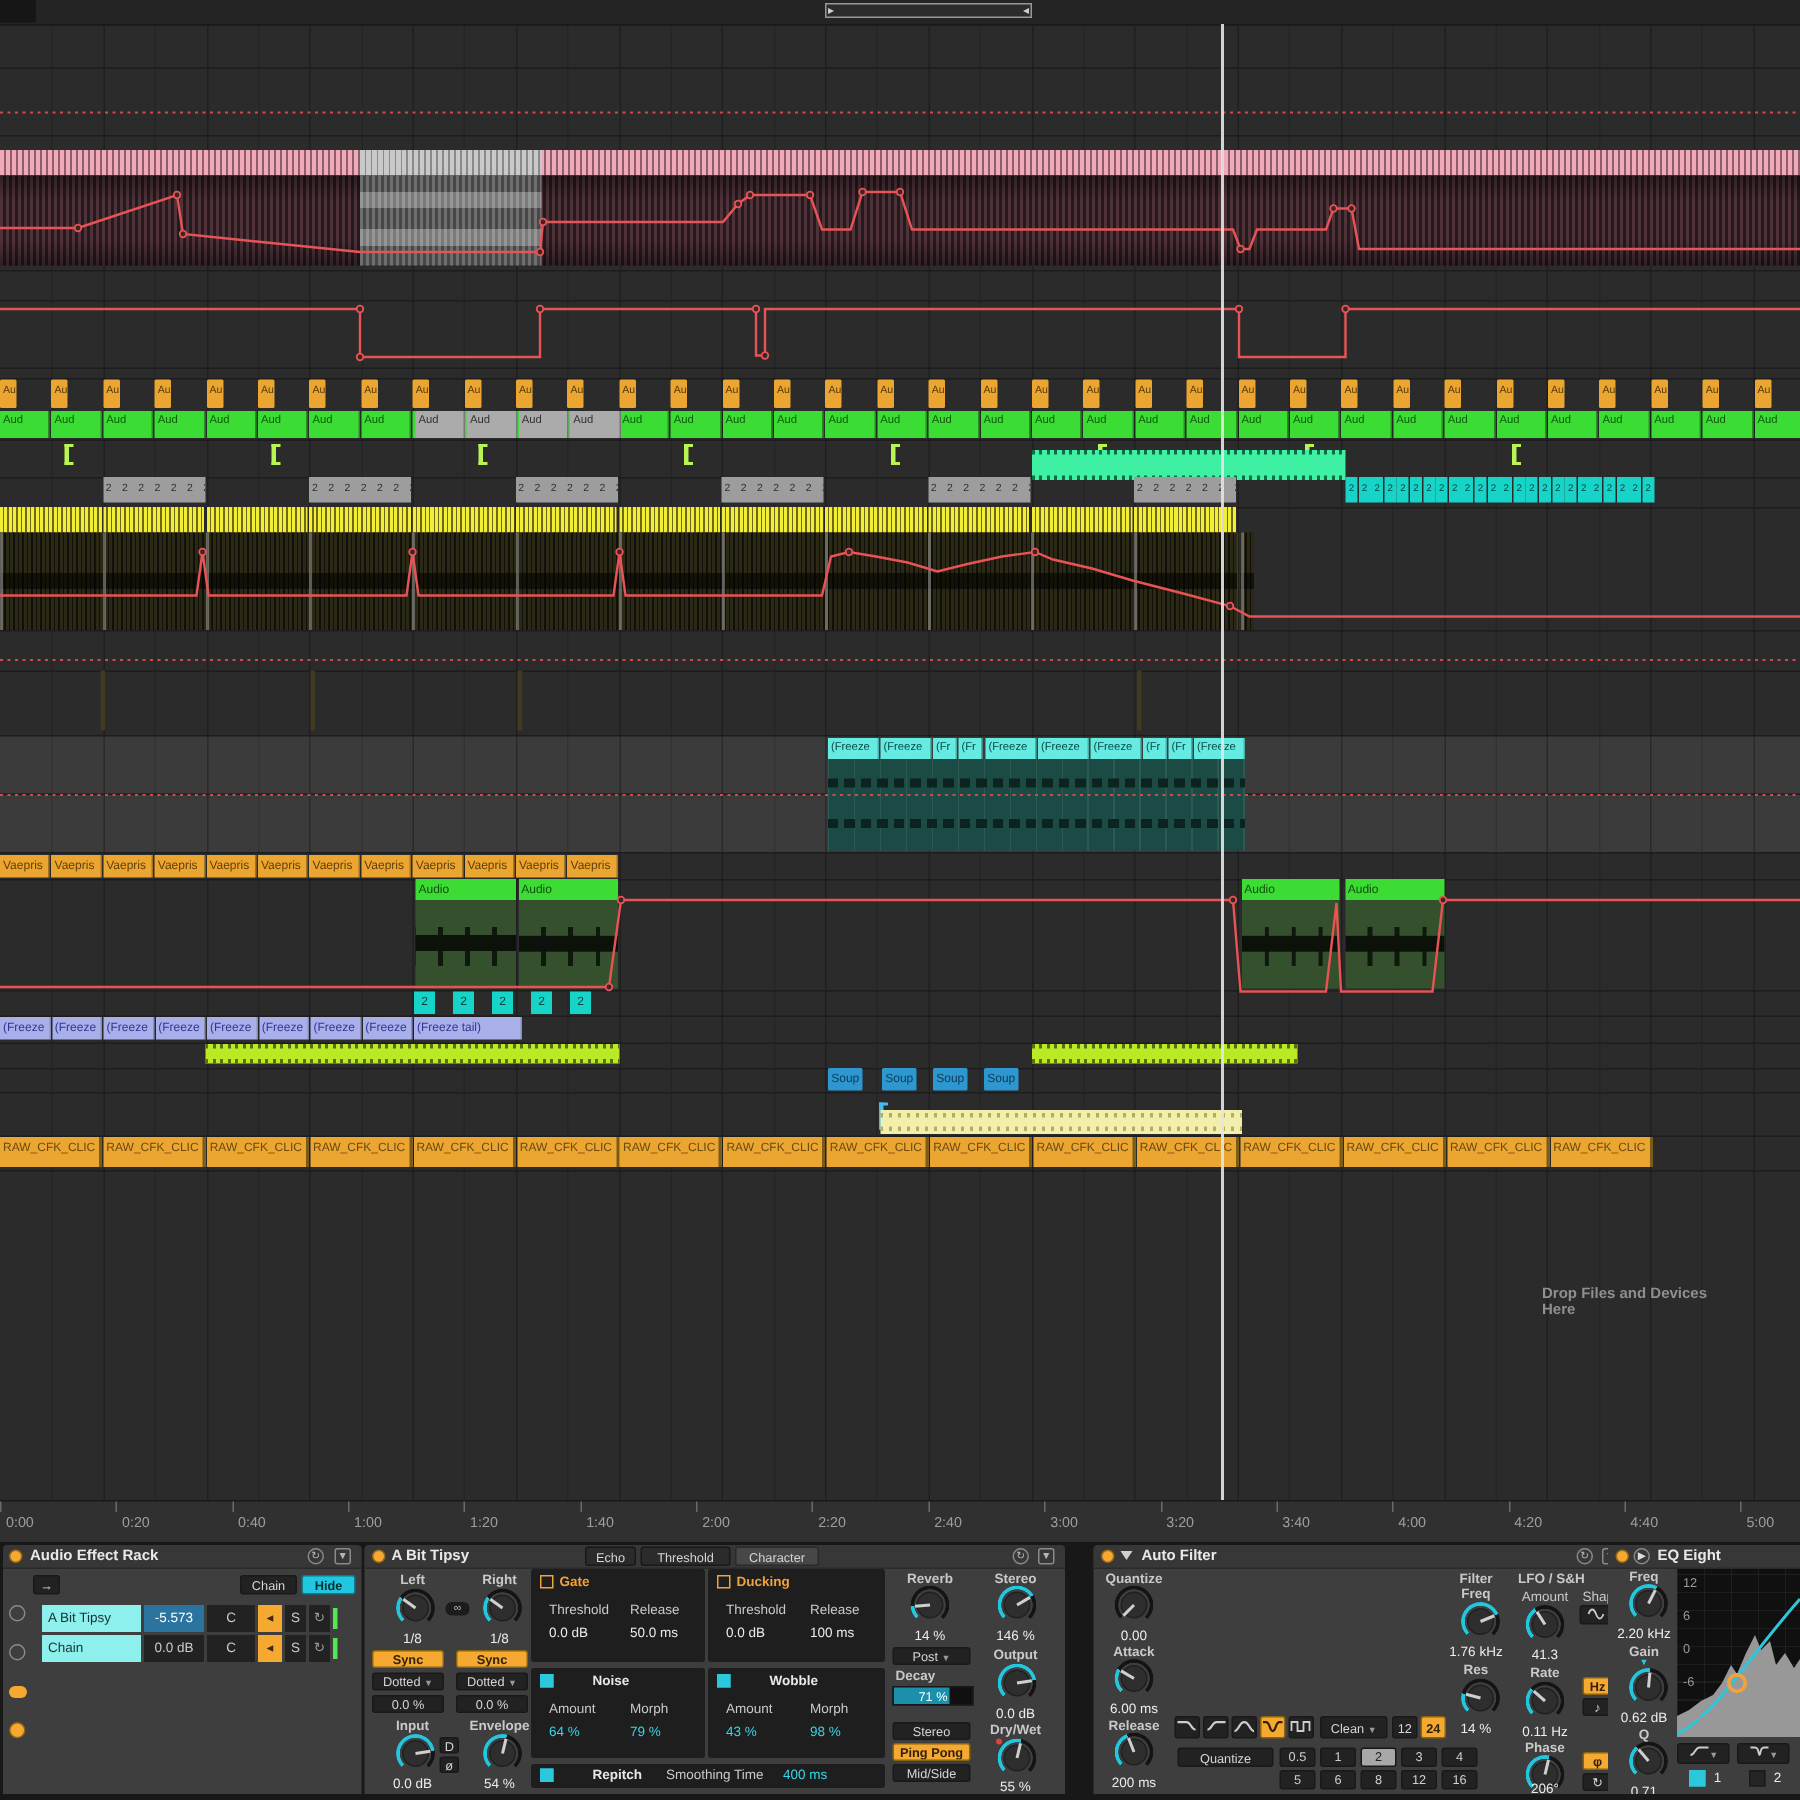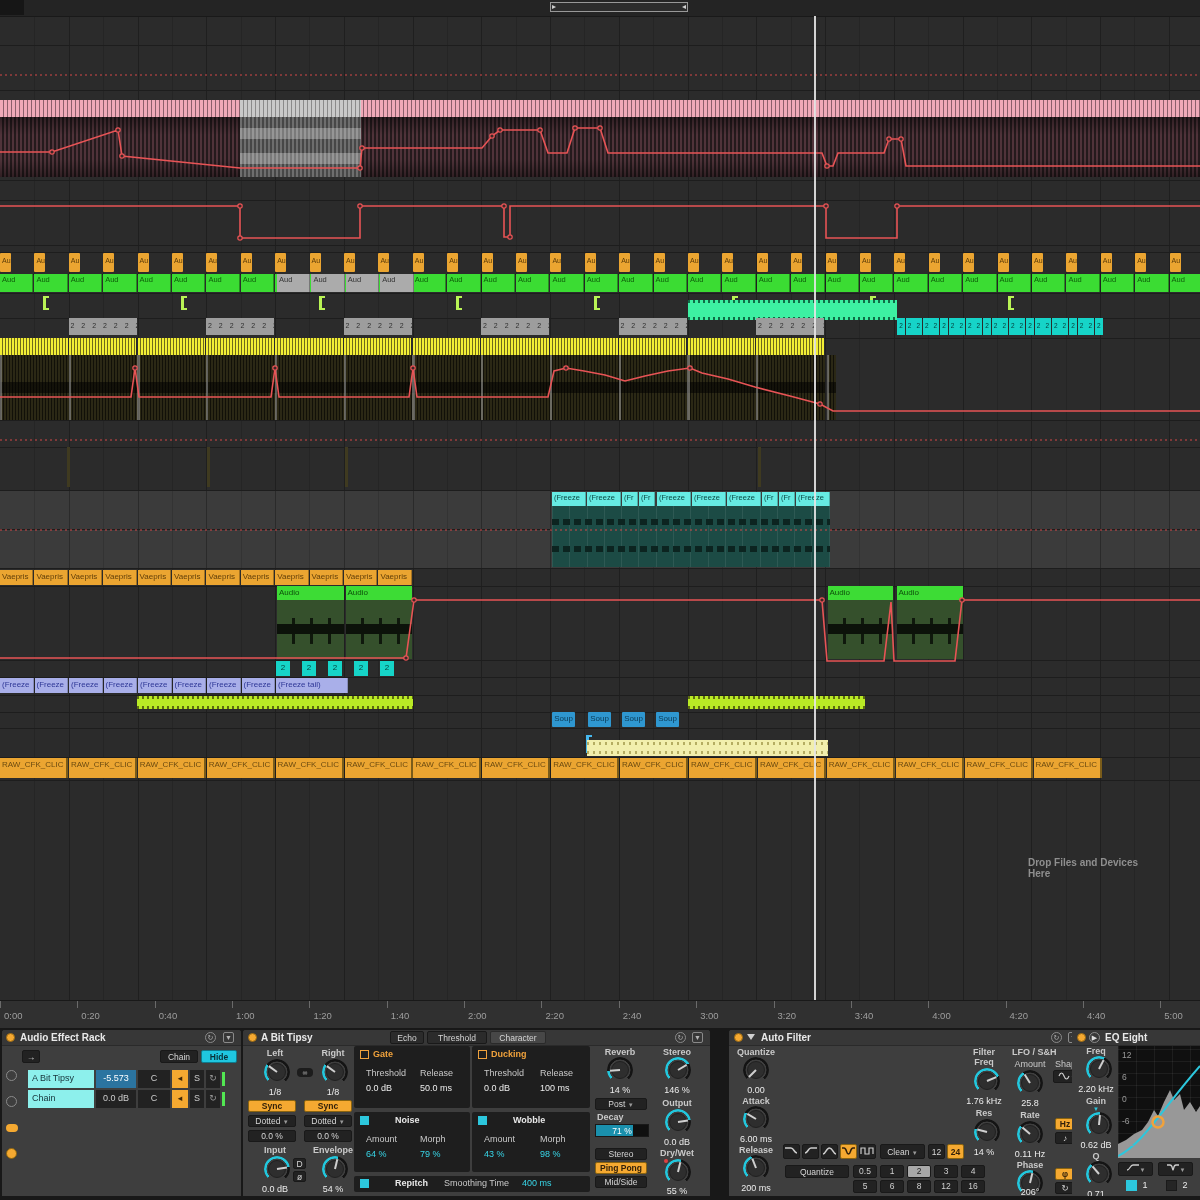--- a/index.html
+++ b/index.html
@@ -711,21 +711,21 @@
 
       <div class="dlab" style="left:283px;top:17px;width:62px;font-weight:bold;text-align:left;">LFO / S&amp;H</div>
       <div class="dlab" style="left:281px;top:29px;width:40px;">Amount</div>
       <div class="dlab" style="left:322px;top:29px;width:34px;">Shape</div>
       <div class="knob" style="left:288px;top:40px;--p:38;">
           <i></i>
         </div>
       <div class="dd" style="left:324px;top:40px;width:28px;height:13px;line-height:12px;"><svg width="13" height="8" viewBox="0 0 13 8">
             <path d="M1,4 c1.5,-4 3.5,-4 5,0 c1.5,4 3.5,4 5,0" fill="none" stroke="#ccc" stroke-width="1.2"></path>
           </svg><span class="caret">▼</span></div>
-      <div class="dval" style="left:281px;top:68px;width:40px;">25.8</div>
+      <div class="dval" style="left:281px;top:68px;width:40px;">41.3</div>
       <div class="dlab" style="left:281px;top:80px;width:40px;font-weight:bold;">Rate</div>
       <div class="knob" style="left:288px;top:91px;--p:32;">
           <i></i>
         </div>
       <div class="btn orange" style="left:326px;top:88px;width:20px;height:12px;line-height:11px;">Hz</div>
       <div class="btn" style="left:326px;top:102px;width:20px;height:12px;line-height:11px;">♪</div>
       <div class="dval" style="left:278px;top:119px;width:46px;">0.11 Hz</div>
       <div class="dlab" style="left:281px;top:130px;width:40px;font-weight:bold;">Phase</div>
       <div class="knob" style="left:288px;top:140px;--p:55;">
           <i></i>

